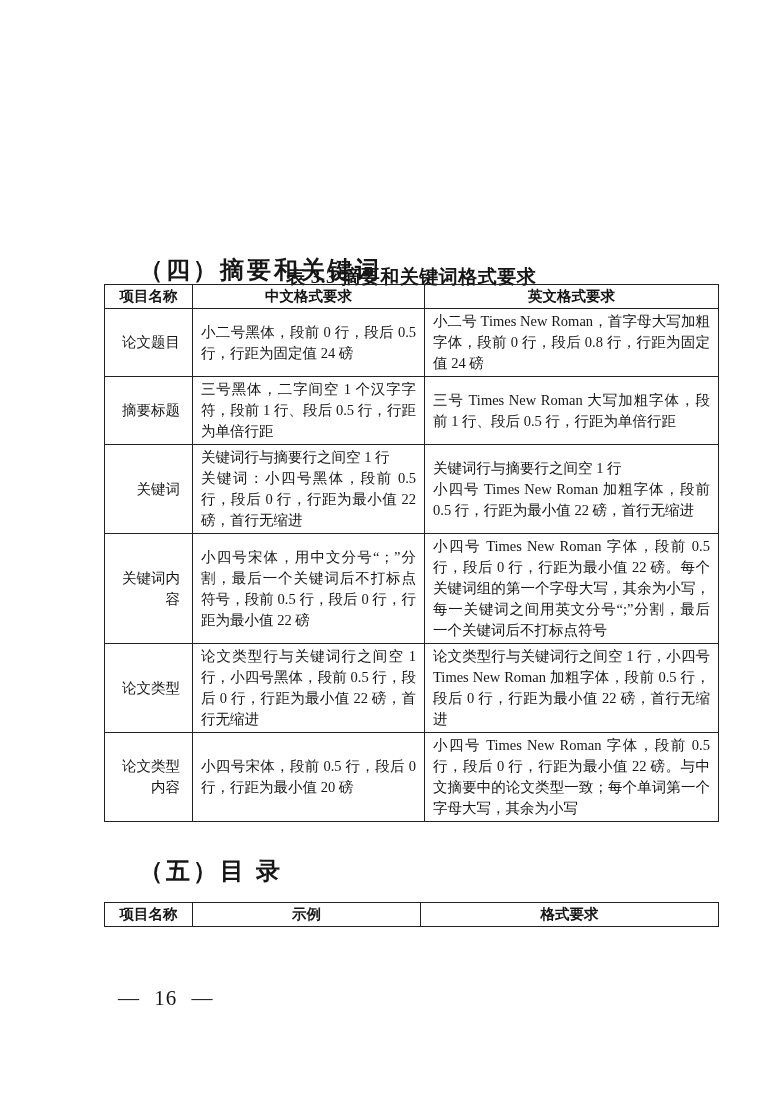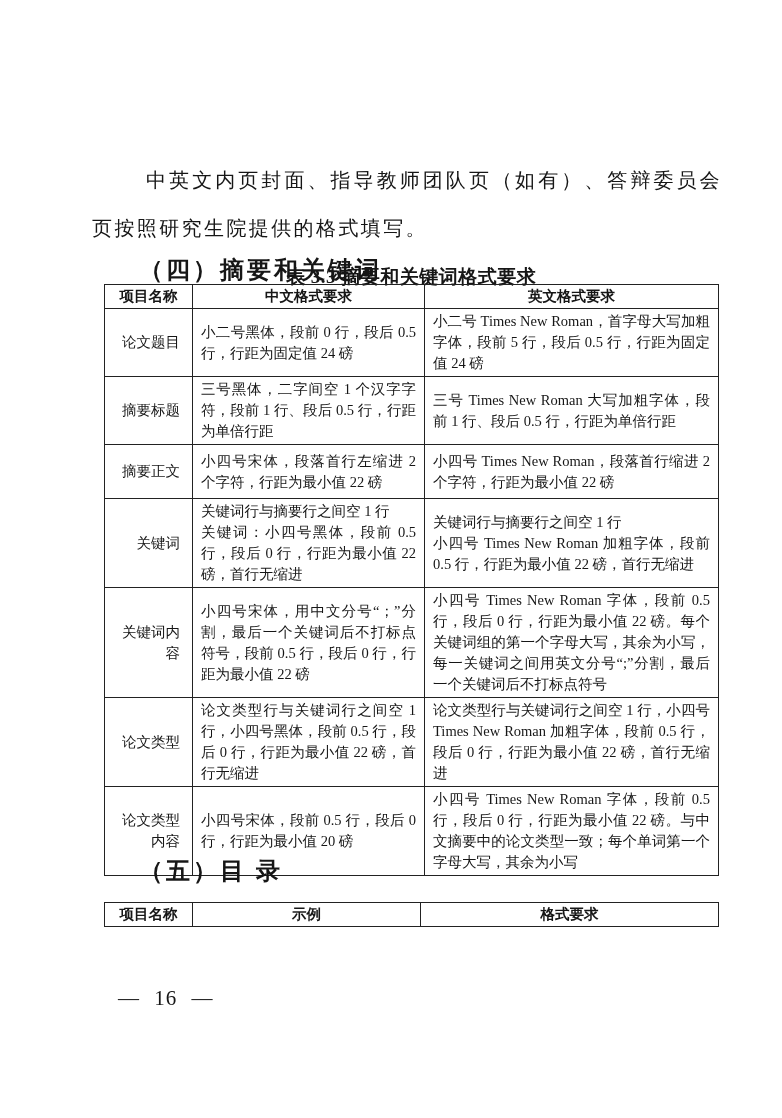--- a/index.html
+++ b/index.html
@@ -45,52 +45,46 @@
   .pageno{
     position:absolute;left:118px;top:986px;font-size:21px;
     letter-spacing:1px;word-spacing:8px;
   }
 </style>
 </head>
 <body>
 
 <div class="page">
 
-  <p class="para">中英文内页封面、指导教师团队页（如有）、答辩委员会页按照研究生院提供的格式填写。</p>
 
   <h3 class="heading h4">（四）摘要和关键词</h3>
 
   <div class="caption cap33">表 3.3  摘要和关键词格式要求</div>
 
   <table class="t33">
     <colgroup>
         <col style="width:88px">
         <col style="width:232px">
         <col style="width:294px">
       </colgroup>
     <tbody>
         <tr>
       <th>项目名称</th>
       <th>中文格式要求</th>
       <th>英文格式要求</th>
     </tr>
     <tr class="r0">
       <td class="name">论文题目</td>
       <td class="req">小二号黑体，段前 0 行，段后 0.5 行，行距为固定值 24 磅</td>
-      <td class="req">小二号 Times New Roman，首字母大写加粗字体，段前 5 行，段后 0.5 行，行距为固定值 24 磅</td>
+      <td class="req">小二号 Times New Roman，首字母大写加粗字体，段前 0 行，段后 0.8 行，行距为固定值 24 磅</td>
     </tr>
     <tr class="r1">
       <td class="name">摘要标题</td>
       <td class="req">三号黑体，二字间空 1 个汉字字符，段前 1 行、段后 0.5 行，行距为单倍行距</td>
       <td class="req">三号 Times New Roman 大写加粗字体，段前 1 行、段后 0.5 行，行距为单倍行距</td>
-    </tr>
-    <tr class="r2">
-      <td class="name">摘要正文</td>
-      <td class="req">小四号宋体，段落首行左缩进 2 个字符，行距为最小值 22 磅</td>
-      <td class="req">小四号 Times New Roman，段落首行缩进 2 个字符，行距为最小值 22 磅</td>
     </tr>
     <tr class="r3">
       <td class="name">关键词</td>
       <td class="req">关键词行与摘要行之间空 1 行
 关键词：小四号黑体，段前 0.5 行，段后 0 行，行距为最小值 22 磅，首行无缩进</td>
       <td class="req">关键词行与摘要行之间空 1 行
 小四号 Times New Roman 加粗字体，段前 0.5 行，行距为最小值 22 磅，首行无缩进</td>
     </tr>
     <tr class="r4">
       <td class="name">关键词内容</td>

